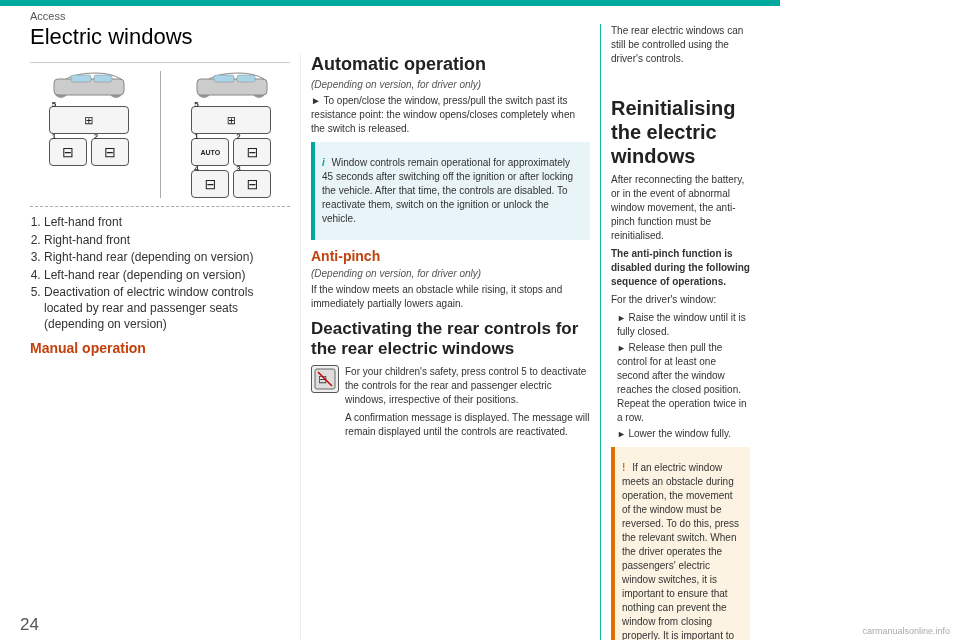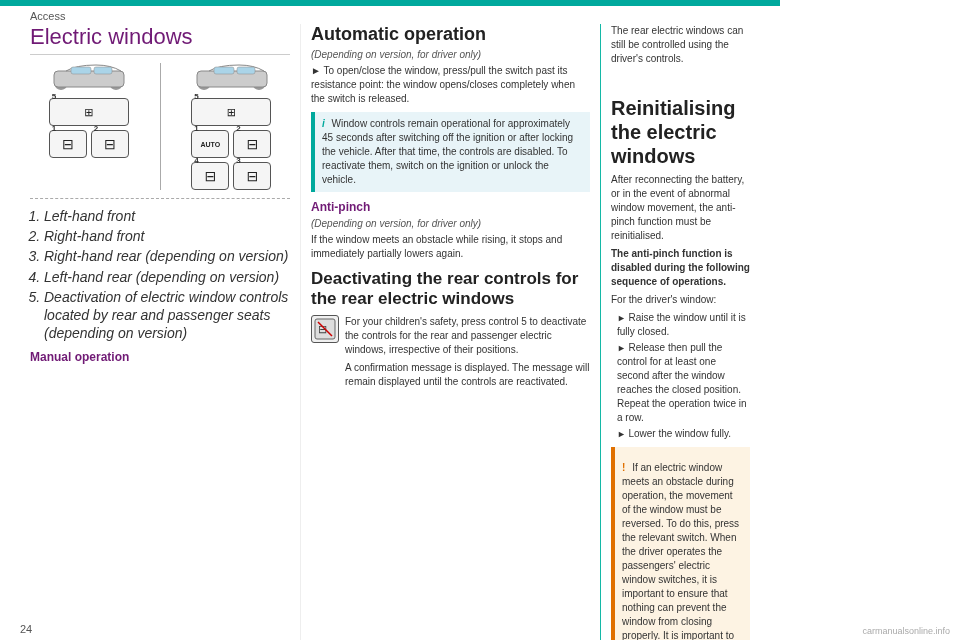--- a/index.html
+++ b/index.html
@@ -40,24 +40,24 @@
     }
     
     .left-col {
       width: 280px;
       padding: 0 10px 0 10px;
       flex-shrink: 0;
     }
     .page-title {
       font-size: 22px;
       font-weight: 300;
-      color: #701a75;
+      color: #000000;
       margin-bottom: 8px;
       border-bottom: 1px solid #ccc;
-      padding-bottom: 4px;
+      padding-bottom: 12px;
     }
     .diagrams-area {
       display: flex;
       gap: 8px;
       margin-bottom: 8px;
       border-bottom: 1px dashed #aaa;
       padding-bottom: 8px;
     }
     .diagram-left, .diagram-right {
       flex: 1;
@@ -102,61 +102,61 @@
     }
     .auto-label {
       font-size: 7px;
       font-weight: bold;
     }
     .numbered-list {
       margin-top: 6px;
       padding-left: 14px;
     }
     .numbered-list li {
-      font-size: 14px;
+      font-size: 12px;
       color: #333;
       margin-bottom: 2px;
       line-height: 1.3;
-      font-style: italic;
     }
     .sub-section-title {
-      font-size: 12px;
+      font-size: 14px;
       font-weight: bold;
       margin: 8px 0 4px 0;
-      color: #701a75;
+      color: #c2410c;
     }
     .body-text {
       font-size: 10px;
       color: #333;
       line-height: 1.4;
       margin-bottom: 4px;
     }
     
     .mid-col {
       width: 300px;
       padding: 0 10px;
       flex-shrink: 0;
       border-left: 1px solid #eee;
+      margin-top: 30px;
     }
     .section-title-large {
       font-size: 18px;
       font-weight: bold;
       color: #222;
       margin-bottom: 4px;
     }
     .subsection-italic {
       font-size: 10px;
       color: #555;
       font-style: italic;
       margin-bottom: 4px;
     }
     .info-box {
       background: #e8f4f8;
       border-left: 4px solid #00a99d;
-      padding: 5px 7px;
+      padding: 14px 7px;
       margin: 6px 0;
       font-size: 10px;
       color: #333;
       line-height: 1.4;
       position: relative;
     }
     .info-box .info-icon {
       font-style: italic;
       font-weight: bold;
       color: #00a99d;
@@ -225,21 +225,21 @@
       content: "► ";
       font-size: 9px;
     }
     .bold-text {
       font-weight: bold;
     }
     .page-num {
       position: absolute;
       bottom: 5px;
       left: 20px;
-      font-size: 11px;
+      font-size: 17px;
       color: #555;
     }
     .watermark {
       position: absolute;
       bottom: 4px;
       right: 10px;
       font-size: 9px;
       color: #aaa;
     }
   </style>

